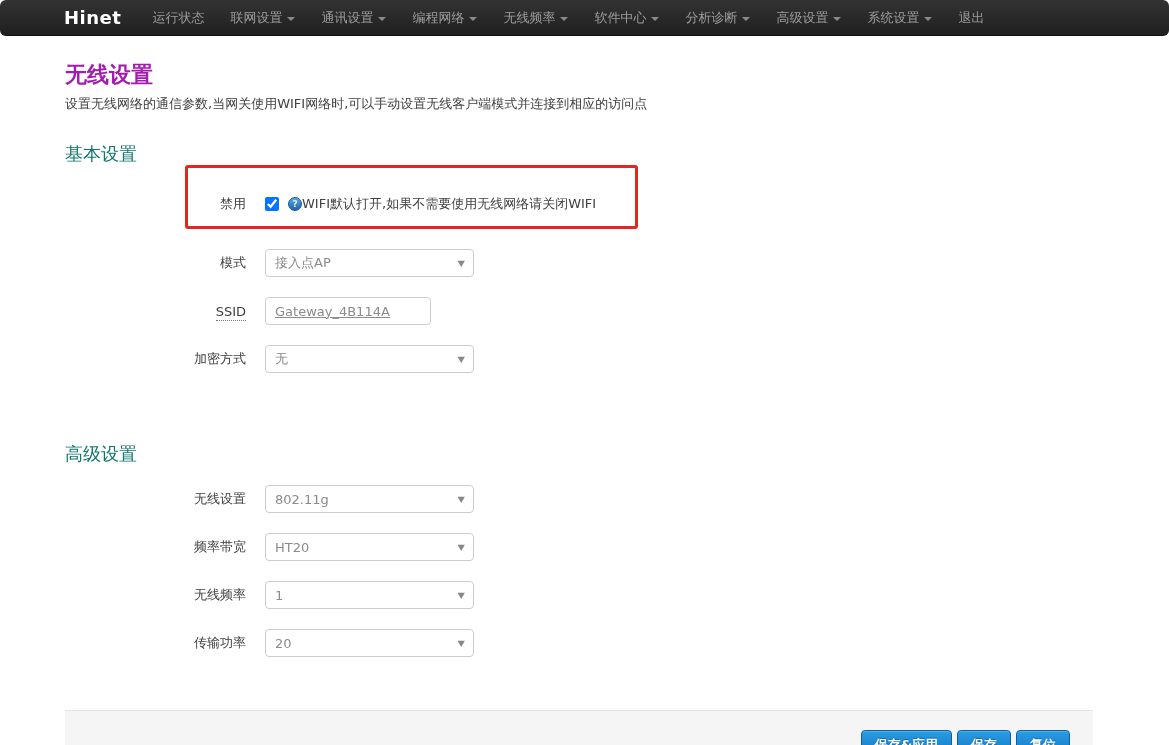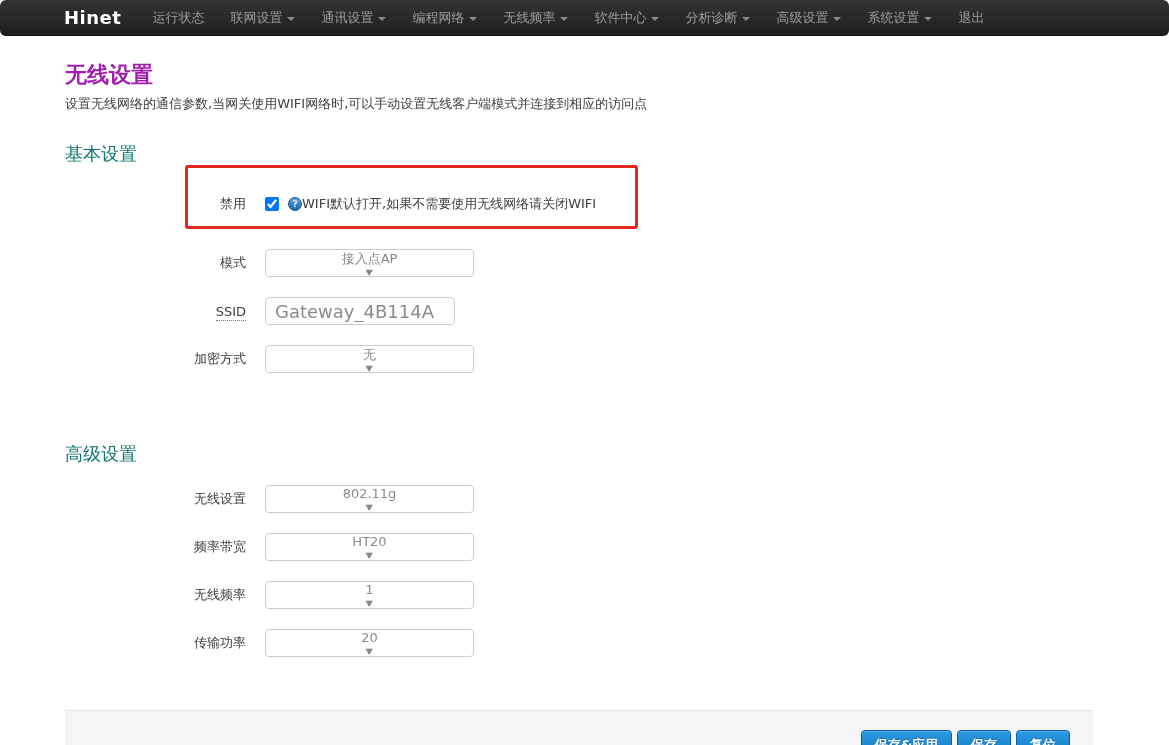--- a/index.html
+++ b/index.html
@@ -73,35 +73,35 @@
     width: 209px;
     height: 28px;
     border: 1px solid #cccccc;
     border-radius: 4px;
     background: #ffffff;
     display: flex;
     align-items: center;
     justify-content: space-between;
     padding: 0 9px;
     cursor: pointer;
-    flex-direction: column;
   }
   .select-value { font-size: 13px; color: #8b8b8b; }
   .select-caret { font-size: 8px; color: #888888; transform: scaleX(1.2); }
 
   .text-input {
-    width: 190px;
+    width: 166px;
     height: 28px;
     border: 1px solid #cccccc;
     border-radius: 4px;
     padding: 0 9px;
-    font-size: 18px;
+    font-size: 13px;
     color: #8b8b8b;
     font-family: "DejaVu Sans", "Liberation Sans", sans-serif;
     outline: none;
+    text-decoration: underline;
   }
 
   
   .disable-row {
     position: relative;
     height: 64px;
     margin-top: 0;
     display: flex;
     align-items: center;
     padding-top: 14px;

